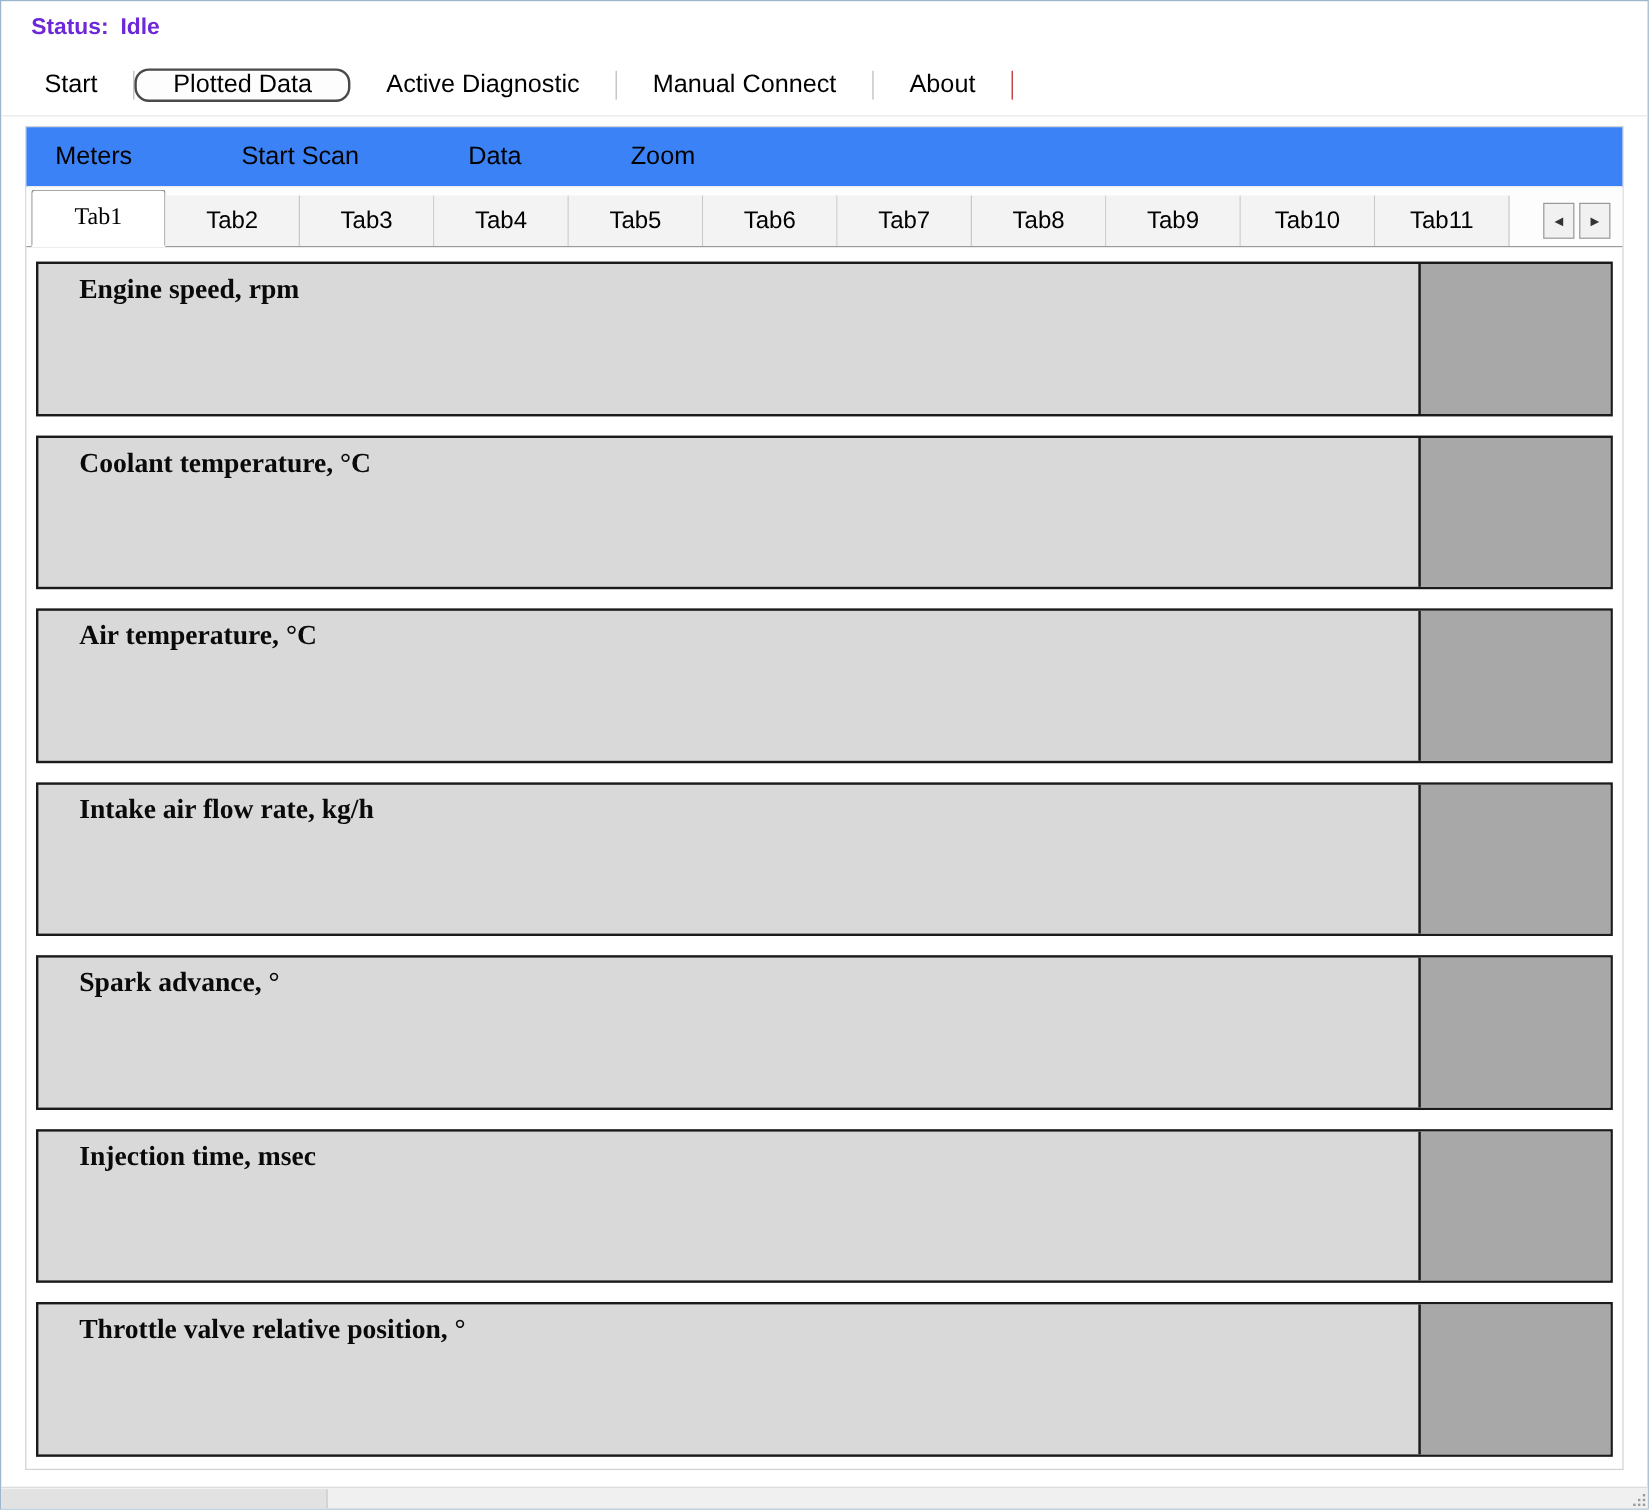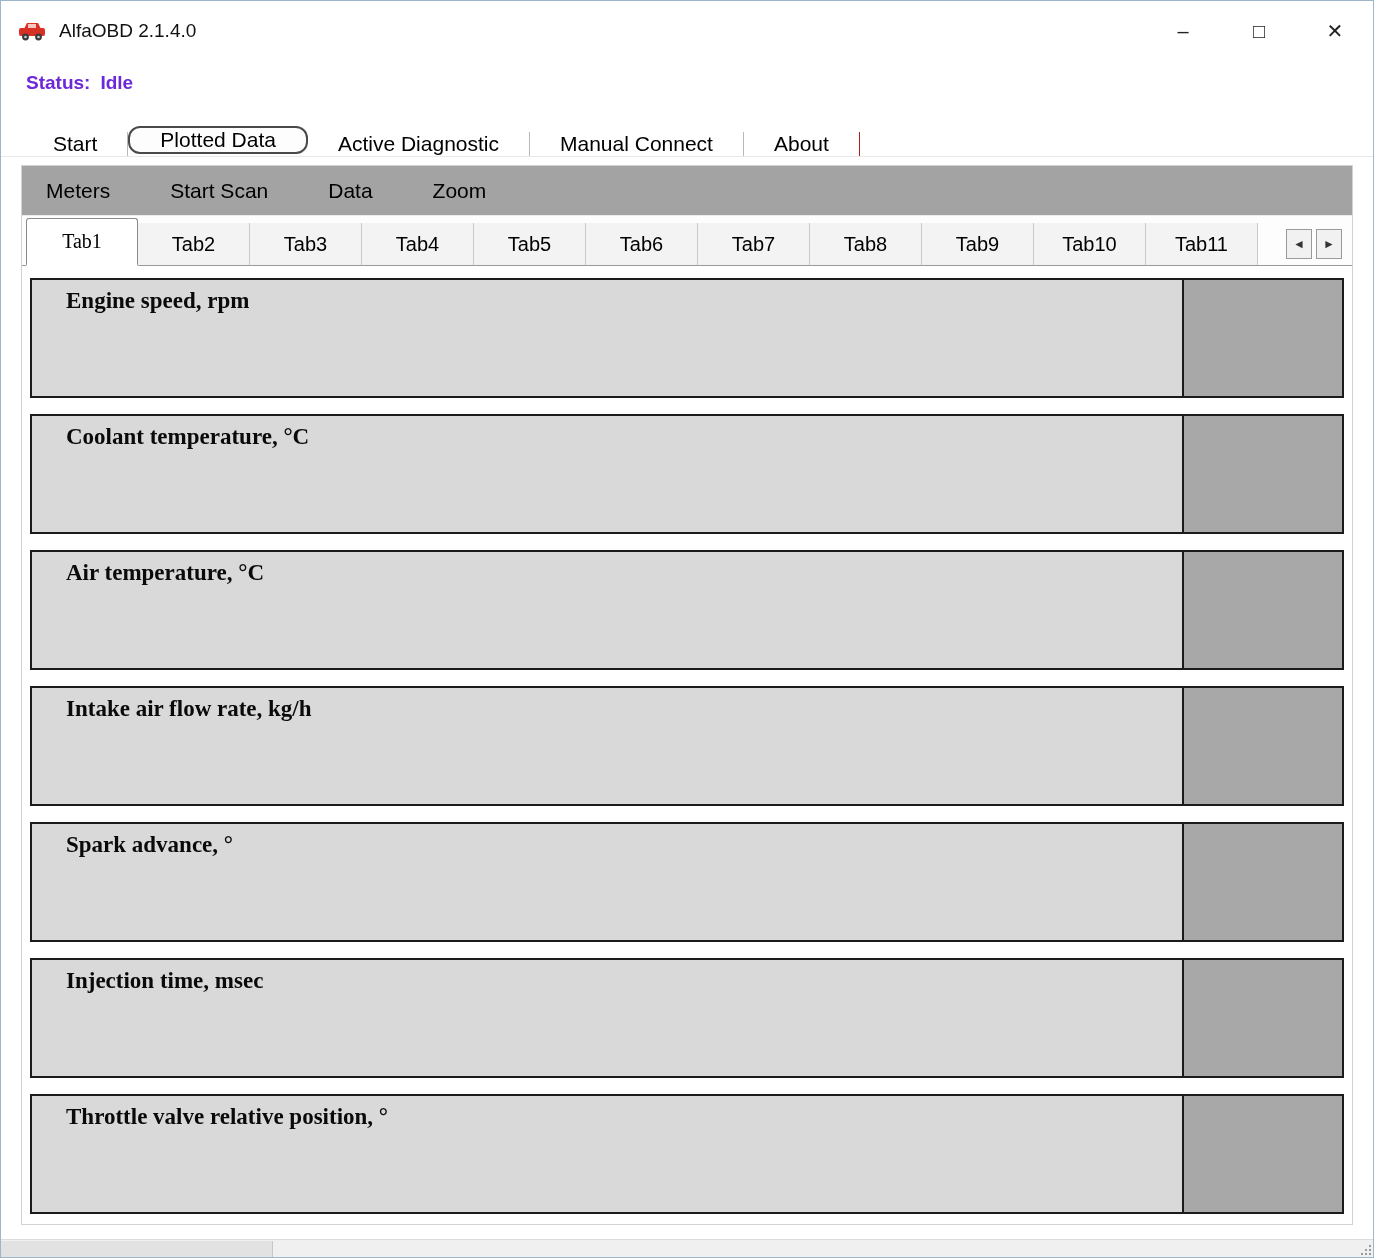--- a/index.html
+++ b/index.html
@@ -39,22 +39,22 @@
     height:44px; flex:0 0 44px;
     display:flex; align-items:center;
     padding-left:25px;
   }
   .status-text { font-size:19px; font-weight:bold; color:#6d28d9; }
   .status-text .val { margin-left:10px; }
 
   
   .menubar {
     height:52px; flex:0 0 52px;
-    display:flex; align-items:flex-end;
-    padding-left:22px;
+    display:flex; align-items:center;
+    padding-left:6px;
     border-bottom:1px solid #e8e8e8;
   }
   .menu-item {
     display:flex; align-items:center;
     padding:0 30px;
     font-size:21px;
     border-right:1px solid #b8b8b8;
     cursor:default;
     position:relative;
   }
@@ -73,23 +73,24 @@
     border:1px solid #d2d2d2;
     background:#ffffff;
     display:flex; flex-direction:column;
     min-height:0;
   }
 
   
   .toolbar {
     height:50px; flex:0 0 50px;
     display:flex; align-items:center;
-    background:#a3a3a3;
+    background:#3b82f6;
     padding-left:24px;
     border-bottom:1px solid #ececec;
+    gap:31px;
   }
   .tool-item {
     font-size:21px;
     margin-right:60px;
     cursor:default;
   }
 
   
   .tabstrip {
     height:50px; flex:0 0 50px;
@@ -186,37 +187,20 @@
     position:absolute;
     width:2px; height:2px; background:#9a9a9a;
   }
   .spacer-under-panel { flex:0 0 14px; }
 </style>
 </head>
 <body>
 
 <div class="window">
 
-  <div class="titlebar">
-    <svg class="app-icon" viewBox="0 0 30 24" aria-hidden="true">
-      <rect x="2" y="9" width="26" height="8" rx="2" fill="#d93025"></rect>
-      <path d="M7 10 L10 4 H21 L24 10 Z" fill="#d93025"></path>
-      <rect x="11" y="5" width="8" height="4" fill="#f6c6c2"></rect>
-      <circle cx="8.5" cy="18" r="3.4" fill="#3a3a3a"></circle>
-      <circle cx="21.5" cy="18" r="3.4" fill="#3a3a3a"></circle>
-      <circle cx="8.5" cy="18" r="1.3" fill="#cfcfcf"></circle>
-      <circle cx="21.5" cy="18" r="1.3" fill="#cfcfcf"></circle>
-    </svg>
-    <span class="title-text">AlfaOBD 2.1.4.0</span>
-    <div class="win-controls">
-      <div class="win-btn">–</div>
-      <div class="win-btn">□</div>
-      <div class="win-btn close">✕</div>
-    </div>
-  </div>
 
   <div class="statusbar">
     <span class="status-text">
       <span>Status:</span><span class="val">Idle</span>
     </span>
   </div>
 
   <div class="menubar">
     <div class="menu-item">Start</div>
     <div class="menu-item selected">Plotted Data</div>

